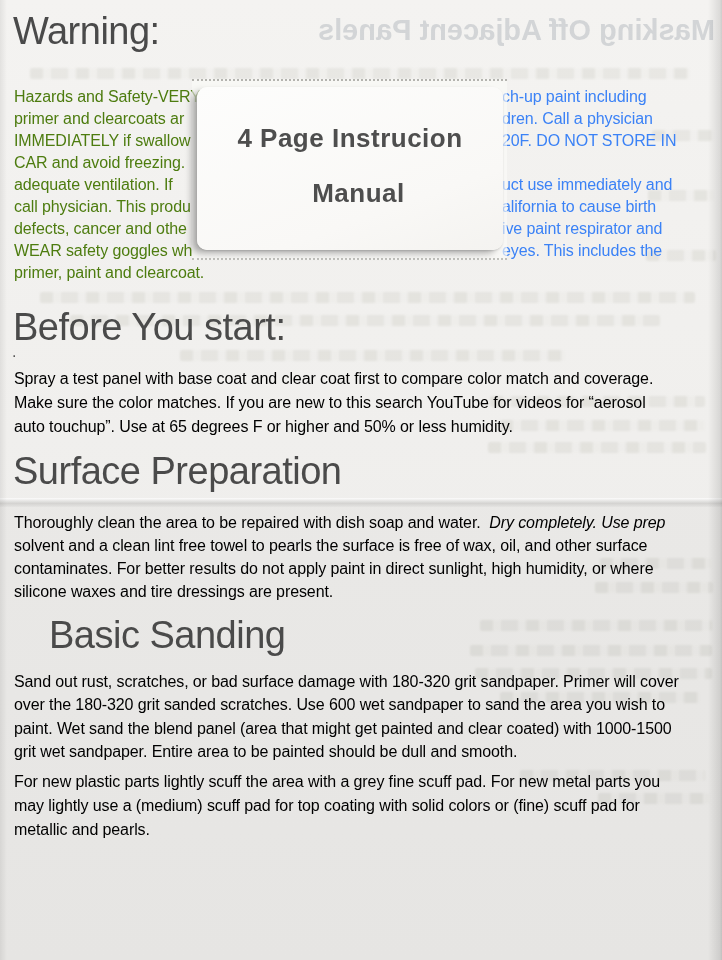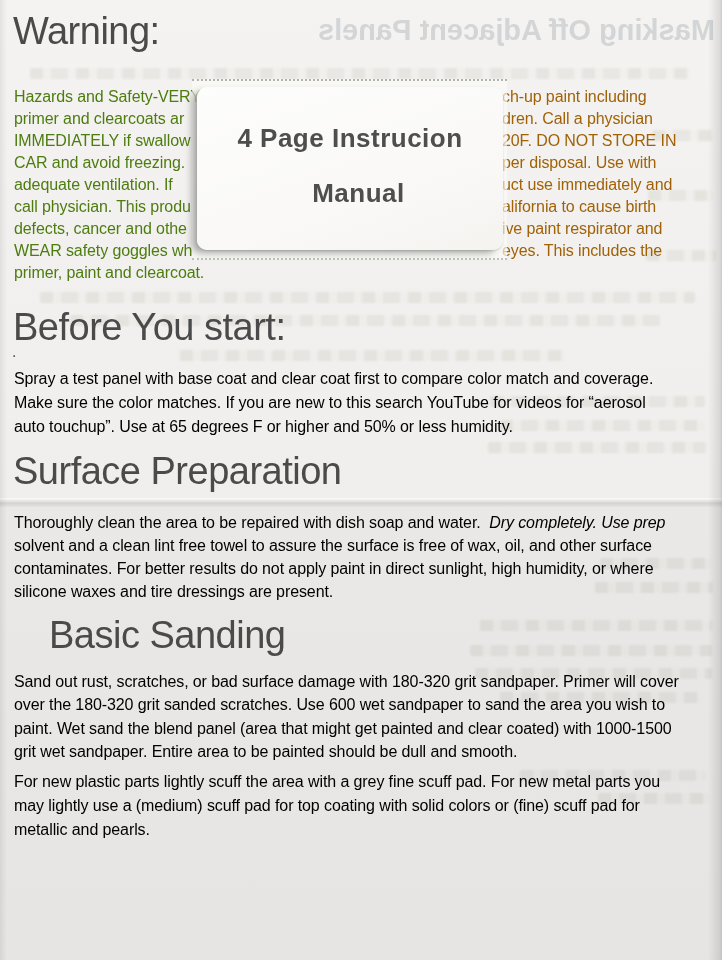--- a/index.html
+++ b/index.html
@@ -19,21 +19,21 @@
   .seam{position:absolute;left:0;top:498px;width:100%;height:9px;
     background:linear-gradient(180deg,rgba(255,255,255,0.8) 0%,rgba(0,0,0,0.10) 55%,rgba(0,0,0,0.02) 100%);z-index:0;}
 
   
   .heading{position:absolute;left:13px;font-size:38px;line-height:1.05;color:#4a4a4a;
     letter-spacing:-0.5px;white-space:nowrap;z-index:2;}
   .bodyline{position:absolute;left:14px;font-size:16px;color:#000000;white-space:nowrap;
     letter-spacing:-0.1px;z-index:2;}
   .wline{position:absolute;left:0;width:100%;height:22px;z-index:2;}
   .wl{position:absolute;left:14px;font-size:16px;color:#4d7c0f;white-space:nowrap;letter-spacing:-0.1px;}
-  .wr{position:absolute;left:502px;font-size:16px;color:#a16207;white-space:nowrap;letter-spacing:-0.1px;}
+  .wr{position:absolute;left:502px;font-size:16px;color:#3b82f6;white-space:nowrap;letter-spacing:-0.1px;}
   .italic{font-style:italic;}
   .stray-dot{position:absolute;left:12px;top:343px;font-size:16px;color:#555;z-index:2;}
 
   
   .showthrough-title{position:absolute;left:300px;top:14px;width:415px;
     font-size:29px;font-weight:bold;color:rgba(148,154,164,0.34);
     transform:scaleX(-1);filter:blur(0.7px);white-space:nowrap;z-index:0;}
   .smudge{position:absolute;height:11px;border-radius:2px;opacity:.55;filter:blur(1.3px);z-index:0;
     background:repeating-linear-gradient(90deg,
       rgba(148,148,130,0.26) 0 13px, rgba(148,148,130,0.05) 13px 21px,
@@ -91,21 +91,20 @@
   <div class="wline" style="top:110px;">
     <span class="wl">primer and clearcoats ar</span>
     <span class="wr">dren. Call a physician</span>
   </div>
   <div class="wline" style="top:132px;text-align:center;">
     <span class="wl">IMMEDIATELY if swallow</span>
     <span class="wr">20F. DO NOT STORE IN</span>
   </div>
   <div class="wline" style="top:154px;">
     <span class="wl">CAR and avoid freezing.</span>
-    <span class="wr">per disposal. Use with</span>
   </div>
   <div class="wline" style="top:176px;">
     <span class="wl">adequate ventilation. If</span>
     <span class="wr">uct use immediately and</span>
   </div>
   <div class="wline" style="top:198px;">
     <span class="wl">call physician. This produ</span>
     <span class="wr">alifornia to cause birth</span>
   </div>
   <div class="wline" style="top:220px;">
@@ -130,21 +129,21 @@
   <div class="heading" style="top:308px;">Before You start:</div>
   <div class="stray-dot">.</div>
   <div class="bodyline" style="top:370px;">Spray a test panel with base coat and clear coat first to compare color match and coverage.</div>
   <div class="bodyline" style="top:394px;">Make sure the color matches.  If you are new to this search YouTube for videos for “aerosol</div>
   <div class="bodyline" style="top:418px;">auto touchup”.  Use at 65 degrees F or higher and 50% or less humidity.</div>
 
   <div class="heading" style="top:452px;">Surface Preparation</div>
   <div class="bodyline" style="top:514px;">
     <span>Thoroughly clean the area to be repaired with dish soap and water.&nbsp; </span><span class="italic">Dry completely. Use prep</span>
   </div>
-  <div class="bodyline" style="top:537px;">solvent and a clean lint free towel to assure the surface is free of wax, oil, and other surface</div>
+  <div class="bodyline" style="top:537px;">solvent and a clean lint free towel to pearls the surface is free of wax, oil, and other surface</div>
   <div class="bodyline" style="top:560px;">contaminates. For better results do not apply paint in direct sunlight, high humidity, or where</div>
   <div class="bodyline" style="top:583px;">silicone waxes and tire dressings are present.</div>
 
   <div class="heading" style="top:616px;margin-left:36px;">Basic Sanding</div>
   <div class="bodyline" style="top:673px;">Sand out rust, scratches, or bad surface damage with 180-320 grit sandpaper. Primer will cover</div>
   <div class="bodyline" style="top:696px;">over the 180-320 grit sanded scratches. Use 600 wet sandpaper to sand the area you wish to</div>
   <div class="bodyline" style="top:720px;">paint. Wet sand the blend panel (area that might get painted and clear coated) with 1000-1500</div>
   <div class="bodyline" style="top:743px;">grit wet sandpaper. Entire area to be painted should be dull and smooth.</div>
 
   <div class="bodyline" style="top:773px;">For new plastic parts lightly scuff the area with a grey fine scuff pad. For new metal parts you</div>

